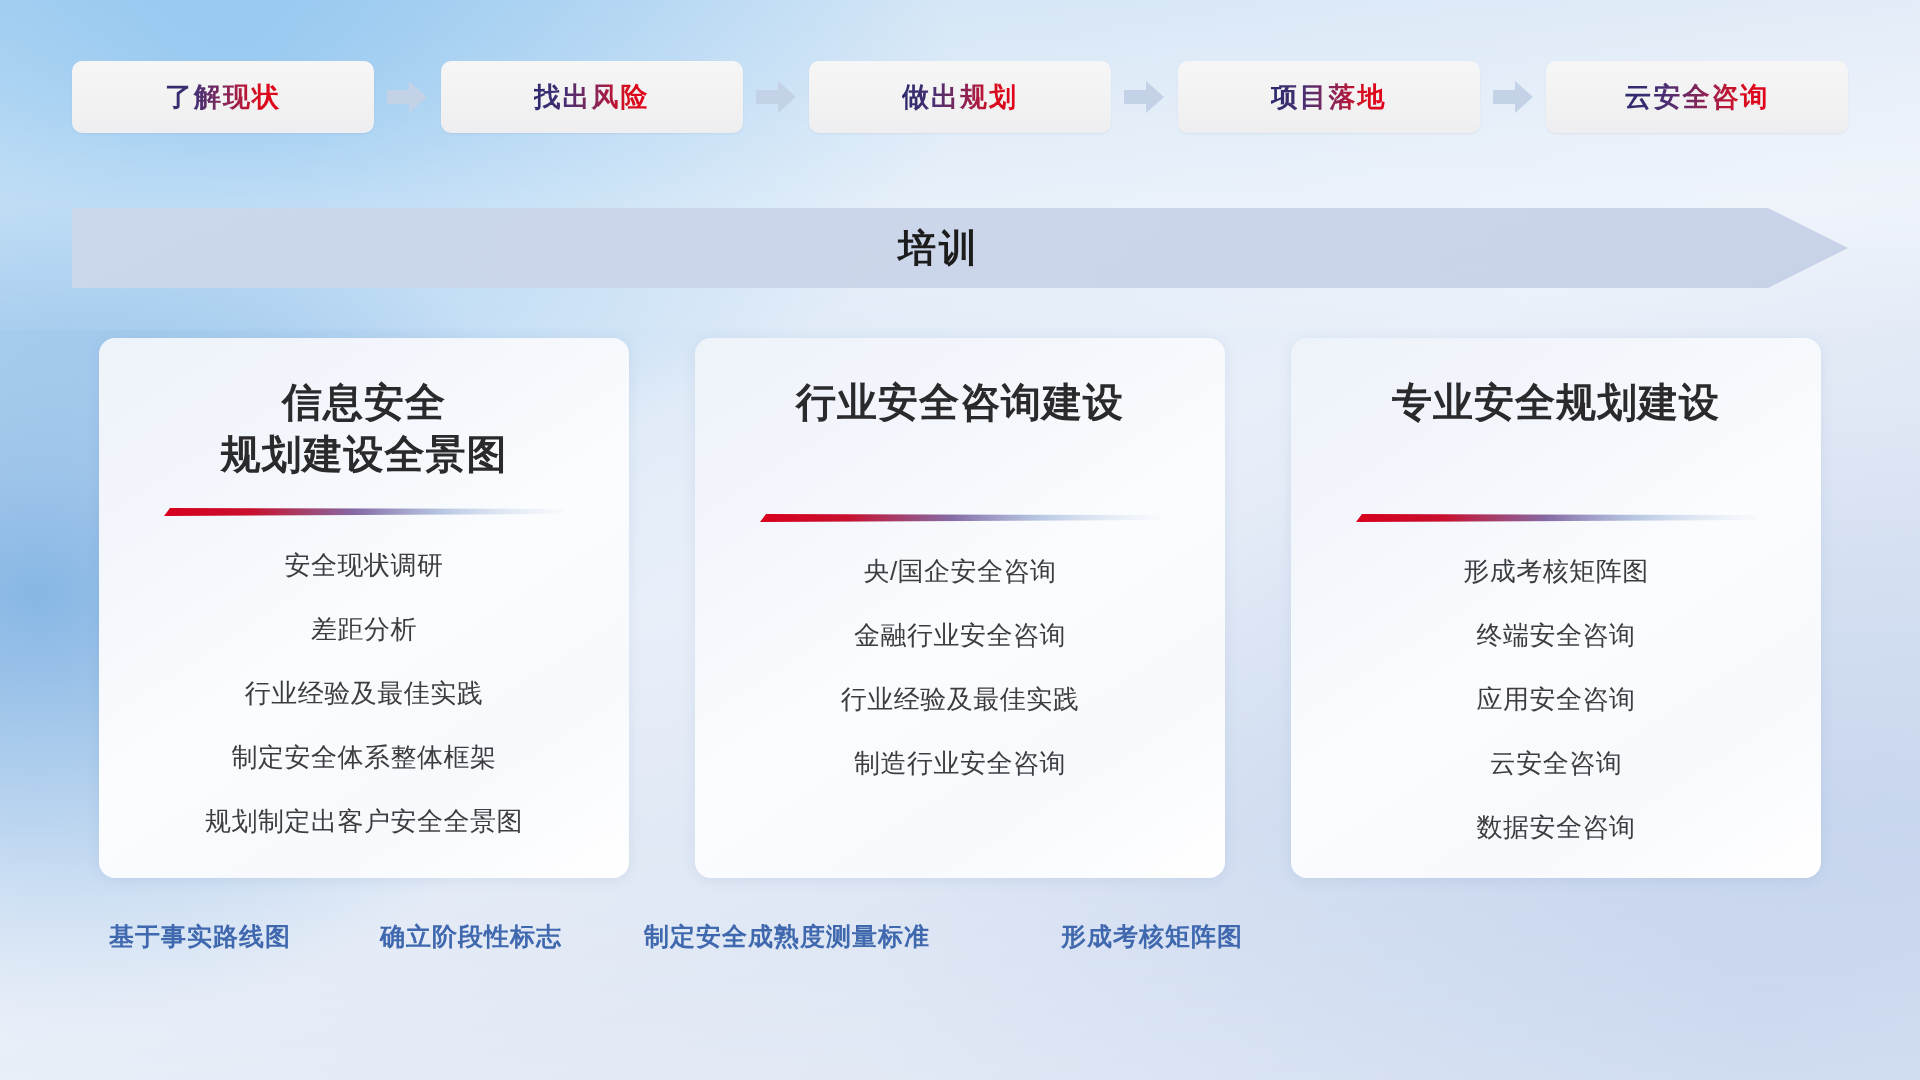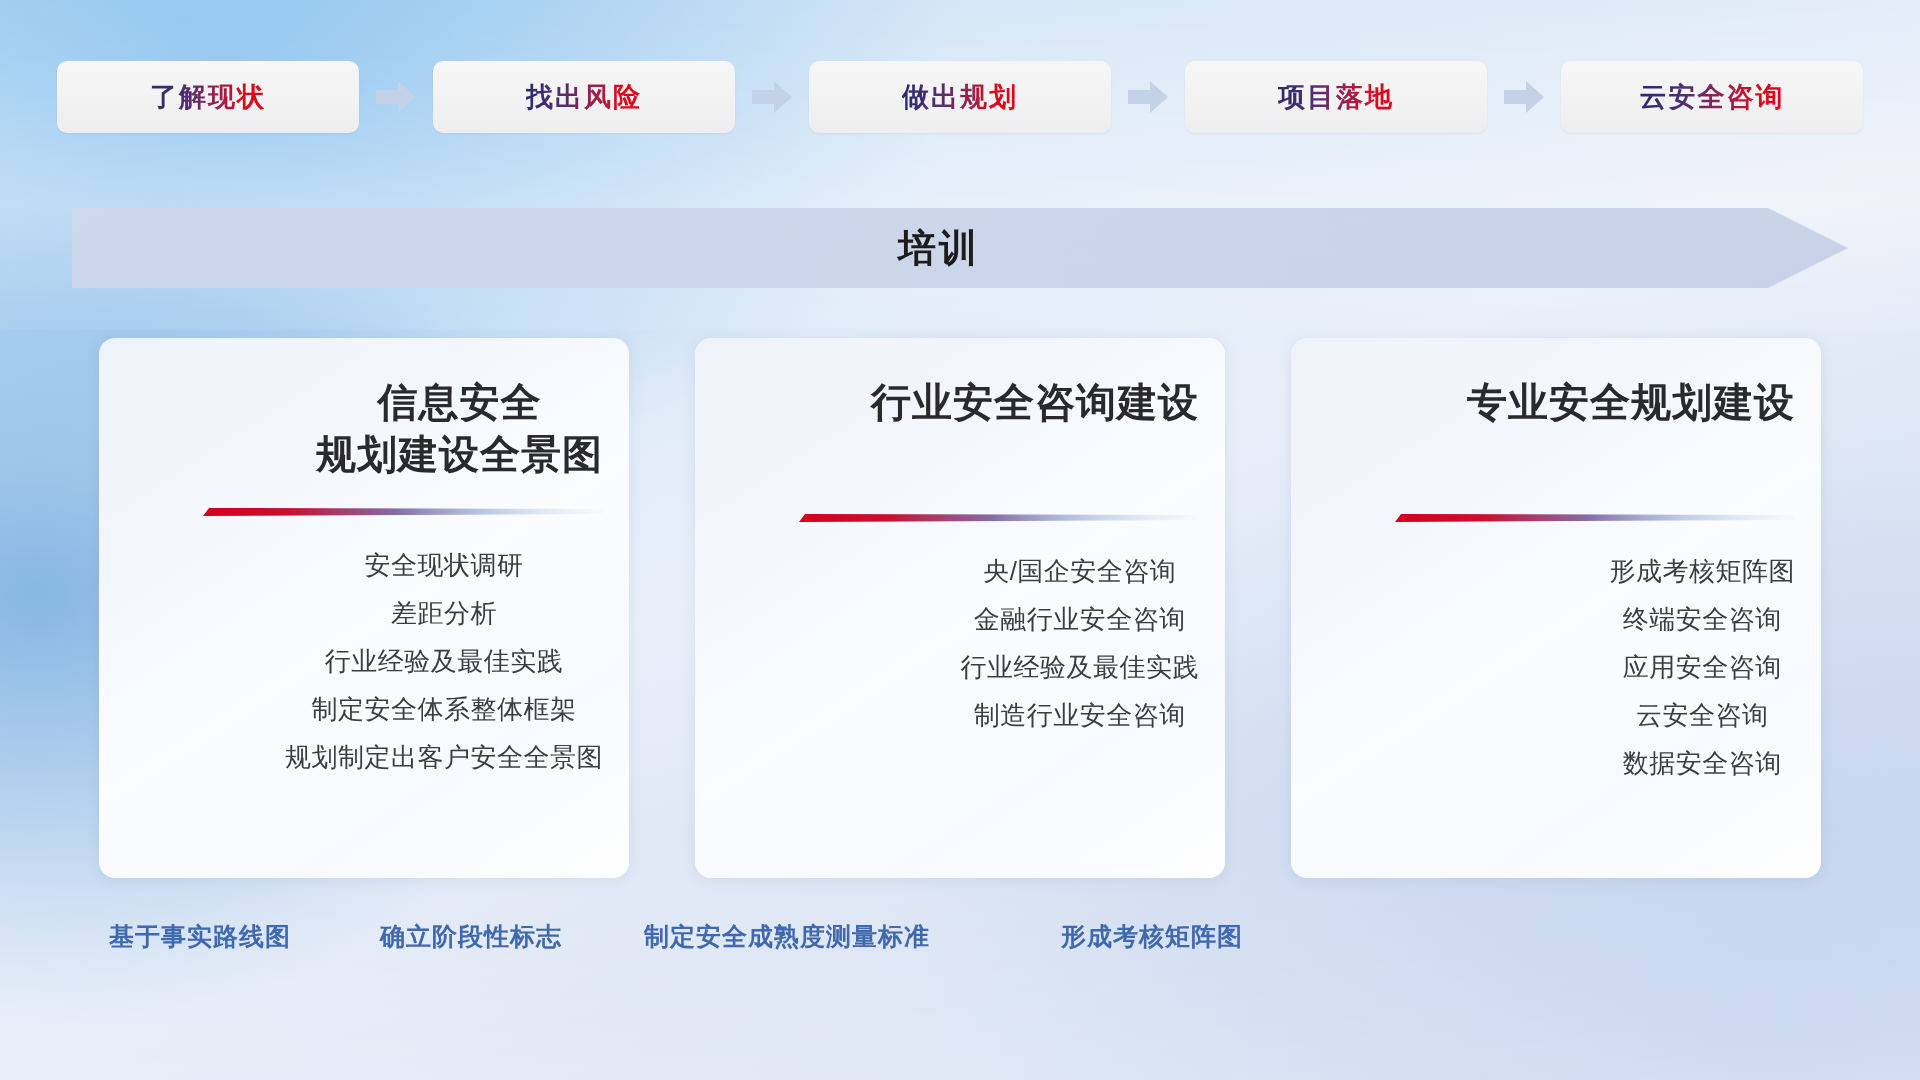--- a/index.html
+++ b/index.html
@@ -35,21 +35,21 @@
     pointer-events: none;
   }
 
   
   #steps {
     position: absolute;
     left: 0; top: 59px;
     width: 1920px; height: 76px;
     display: flex;
     align-items: center;
-    padding: 0 57px;
+    padding: 0 72px;
     box-sizing: border-box;
   }
   .step-box {
     position: relative;
     width: 302px;
     height: 72px;
     flex: 0 0 302px;
     border-radius: 10px;
     background: linear-gradient(180deg, #f6f6f7 0%, #f2f2f3 55%, #eeeef0 100%);
     display: flex;
@@ -143,21 +143,21 @@
         rgba(222,34,56,1) 68%,
         rgba(214,16,36,1) 100%);
     z-index: -1;
   }
   .card-inner {
     position: relative;
     z-index: 2;
     height: 100%;
     display: flex;
     flex-direction: column;
-    align-items: flex-end;
+    align-items: center;
     padding: 38px 26px 30px;
     box-sizing: border-box;
   }
   .card-title {
     font-size: 40px;
     font-weight: 700;
     color: #2a2a2c;
     line-height: 1.30;
     text-align: center;
     letter-spacing: 1px;
@@ -166,21 +166,21 @@
     width: 400px;
     height: 14px;
     margin-top: 26px;
     margin-bottom: 18px;
   }
   .divider-holder svg { display: block; }
   .card-list {
     display: flex;
     flex-direction: column;
     align-items: center;
-    gap: 6px;
+    gap: 22px;
     margin-top: 6px;
   }
   .card-list .li {
     font-size: 26px;
     color: #3d3d41;
     line-height: 1.62;
     letter-spacing: 0.5px;
     white-space: nowrap;
   }
 

